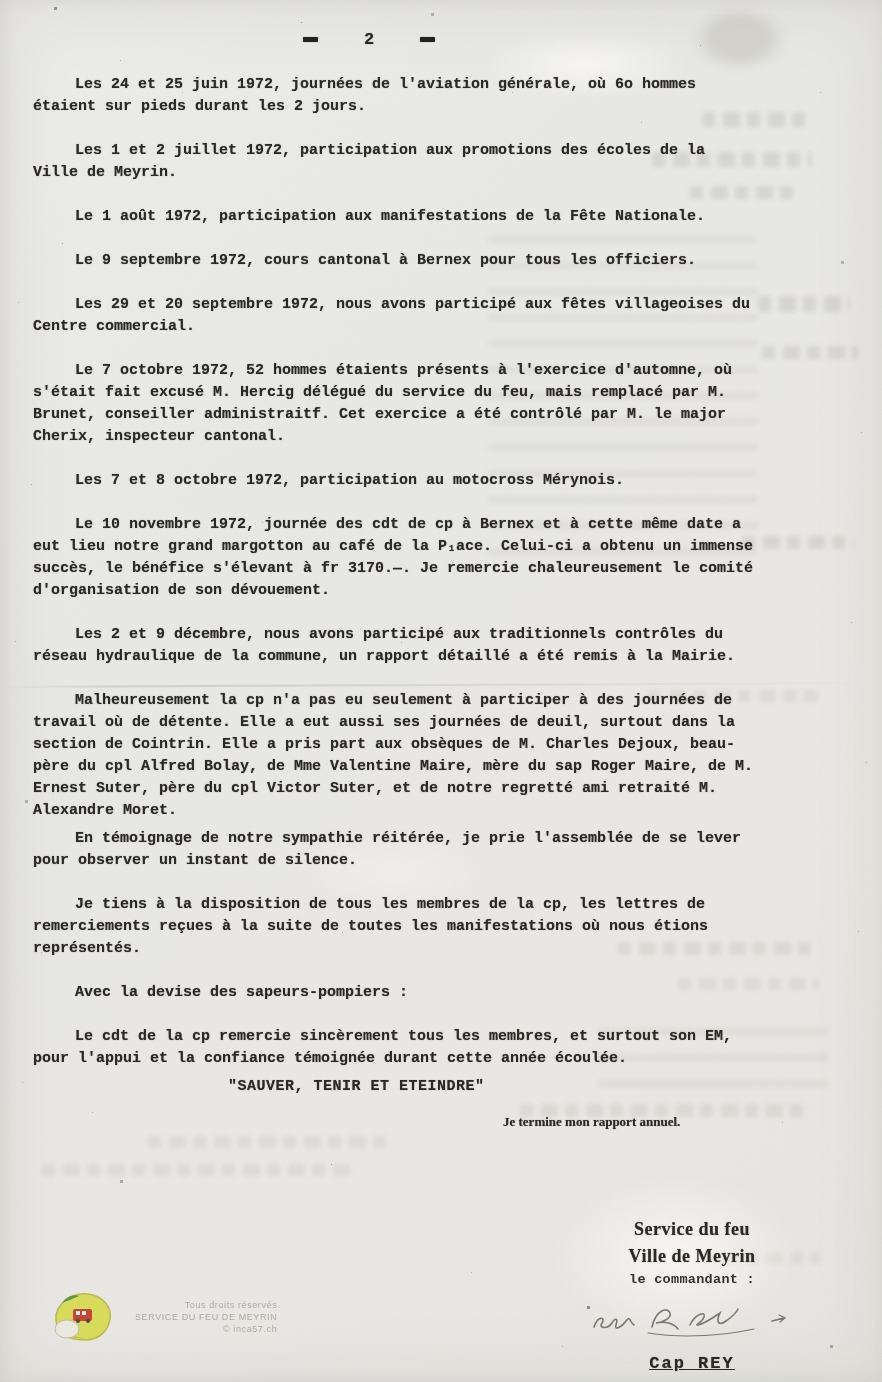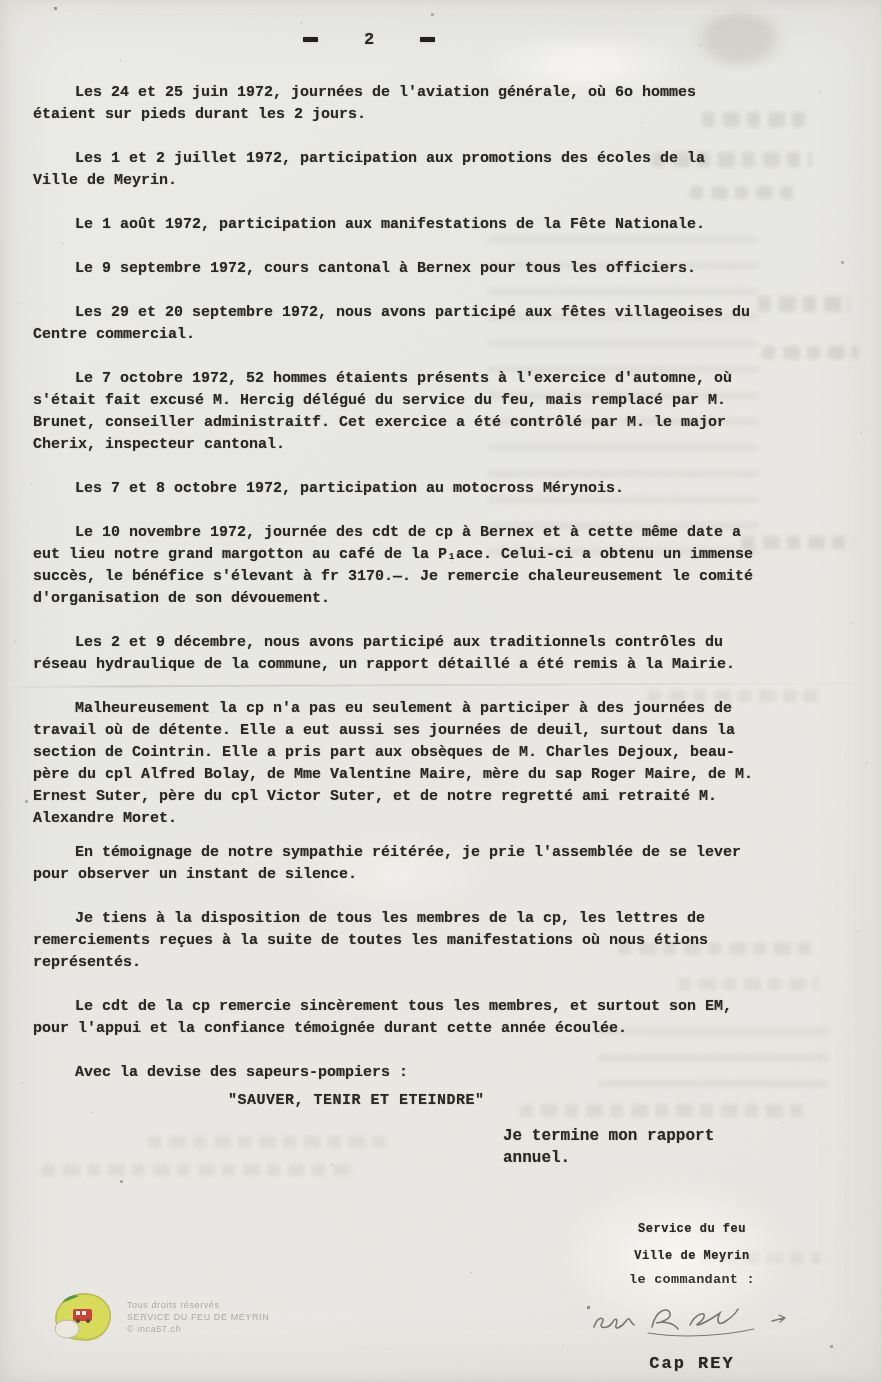--- a/index.html
+++ b/index.html
@@ -11,59 +11,60 @@
   }
   .sheet{
     position:relative;width:882px;height:1382px;overflow:hidden;
     background:linear-gradient(135deg,#ededea 0%,#e9e9e6 35%,#eae9e5 70%,#e7e6e2 100%);
     box-shadow:inset 0 0 70px rgba(125,120,108,.14), inset 4px 0 14px rgba(120,115,103,.10);
     color:#2a2924;
   }
   svg.grain{position:absolute;left:0;top:0;pointer-events:none;}
 
   
-  main{position:absolute;left:33px;top:82px;width:726px;}
+  main{position:absolute;left:33px;top:74px;width:726px;}
   main p{
     margin:22px 0 0 0;
     font-size:15px;line-height:22px;font-weight:700;
     text-indent:42px;
     text-shadow:0 0 1px rgba(45,42,36,.55);
     word-spacing:0;
   }
   main p:first-child{margin-top:0;}
-  main p.joined{margin-top:12px;}
+  main p.joined{margin-top:6px;}
   .motto{
     margin:6px 0 0 195px;
     font-size:15px;line-height:22px;font-weight:700;
     letter-spacing:.5px;
     text-shadow:0 0 1px rgba(45,42,36,.55);
   }
   .closing{
     margin:13px 0 0 470px;
-    font-size:16px;line-height:22px;font-weight:700;
+    font-size:13px;line-height:22px;font-weight:700;
     text-shadow:0 0 1px rgba(45,42,36,.55);
+    font-family:Liberation Serif, serif;
   }
 
   
   .pagehead{
     position:absolute;left:303px;top:30px;width:132px;height:18px;
     display:flex;align-items:center;justify-content:space-between;
   }
   .dash{width:15px;height:5px;background:#23221e;border-radius:1px;box-shadow:0 0 1px rgba(0,0,0,.6);}
   .page-num{font-size:17px;font-weight:700;text-shadow:0 0 1px rgba(40,38,32,.6);}
 
   
   .sig-block{position:absolute;left:572px;top:1216px;width:240px;text-align:center;}
-  .sig-org{font-size:12px;font-weight:700;line-height:27px;letter-spacing:.5px;text-shadow:0 0 1px rgba(45,42,36,.55);}
+  .sig-org{font-size:18px;font-weight:700;line-height:27px;letter-spacing:.5px;text-shadow:0 0 1px rgba(45,42,36,.55);font-family:Liberation Serif, serif;}
   .sig-role{font-size:13.5px;font-weight:700;margin-top:2px;letter-spacing:.3px;color:#33322c;}
   svg.sign{display:block;margin:6px auto 0;}
-  .sig-name{font-size:17px;font-weight:700;letter-spacing:2px;margin-top:13px;text-shadow:0 0 1px rgba(40,38,32,.6);}
-
-  
-  .watermark{position:absolute;left:50px;top:1288px;display:flex;align-items:center;gap:13px;}
+  .sig-name{font-size:17px;font-weight:700;letter-spacing:2px;margin-top:13px;text-shadow:0 0 1px rgba(40,38,32,.6);text-decoration:underline;}
+
+  
+  .watermark{position:absolute;left:50px;top:1288px;display:flex;align-items:center;gap:21px;text-align:right;}
   .wm-text{font-family:"Liberation Sans",sans-serif;color:#abaaa0;font-size:9px;line-height:12px;letter-spacing:.6px;}
   .wm-text .u{text-transform:uppercase;}
 
   
   .ghost{
     position:absolute;filter:blur(2.2px);opacity:.13;border-radius:2px;pointer-events:none;
     background:repeating-linear-gradient(90deg,#676659 0 13px,transparent 13px 21px,#676659 21px 38px,transparent 38px 45px);
   }
   .ghost.rows{
     background:repeating-linear-gradient(180deg,#676659 0 7px,transparent 7px 26px);
@@ -150,22 +151,22 @@
       <p>Le 1 août 1972, participation aux manifestations de la Fête Nationale.</p>
       <p>Le 9 septembre 1972, cours cantonal à Bernex pour tous les officiers.</p>
       <p>Les 29 et 20 septembre 1972, nous avons participé aux fêtes villageoises du Centre commercial.</p>
       <p>Le 7 octobre 1972, 52 hommes étaients présents à l'exercice d'automne, où s'était fait excusé M. Hercig délégué du service du feu, mais remplacé par M. Brunet, conseiller administraitf. Cet exercice a été contrôlé par M. le major Cherix, inspecteur cantonal.</p>
       <p>Les 7 et 8 octobre 1972, participation au motocross Mérynois.</p>
       <p>Le 10 novembre 1972, journée des cdt de cp à Bernex et à cette même date a eut lieu notre grand margotton au café de la P₁ace. Celui-ci a obtenu un immense succès, le bénéfice s'élevant à fr 3170.—. Je remercie chaleureusement le comité d'organisation de son dévouement.</p>
       <p>Les 2 et 9 décembre, nous avons participé aux traditionnels contrôles du réseau hydraulique de la commune, un rapport détaillé a été remis à la Mairie.</p>
       <p>Malheureusement la cp n'a pas eu seulement à participer à des journées de travail où de détente. Elle a eut aussi ses journées de deuil, surtout dans la section de Cointrin. Elle a pris part aux obsèques de M. Charles Dejoux, beau-père du cpl Alfred Bolay, de Mme Valentine Maire, mère du sap Roger Maire, de M. Ernest Suter, père du cpl Victor Suter, et de notre regretté ami retraité M. Alexandre Moret.</p>
       <p class="joined">En témoignage de notre sympathie réitérée, je prie l'assemblée de se lever pour observer un instant de silence.</p>
       <p>Je tiens à la disposition de tous les membres de la cp, les lettres de remerciements reçues à la suite de toutes les manifestations où nous étions représentés.</p>
+      <p>Avec la devise des sapeurs-pompiers :</p>
       <p>Le cdt de la cp remercie sincèrement tous les membres, et surtout son EM, pour l'appui et la confiance témoignée durant cette année écoulée.</p>
-      <p>Avec la devise des sapeurs-pompiers :</p>
       <div class="motto" id="motto-line">"SAUVER, TENIR ET ETEINDRE"</div>
     <div class="closing">Je termine mon rapport annuel.</div>
   </main>
 
   <div class="sig-block">
     <div class="sig-org">Service du feu</div>
     <div class="sig-org">Ville de Meyrin</div>
     <div class="sig-role">le commandant :</div>
     <svg class="sign" width="212" height="48" viewBox="0 0 212 48">
       <g fill="none" stroke="#5b594e" stroke-width="1.6" stroke-linecap="round" opacity=".78">

